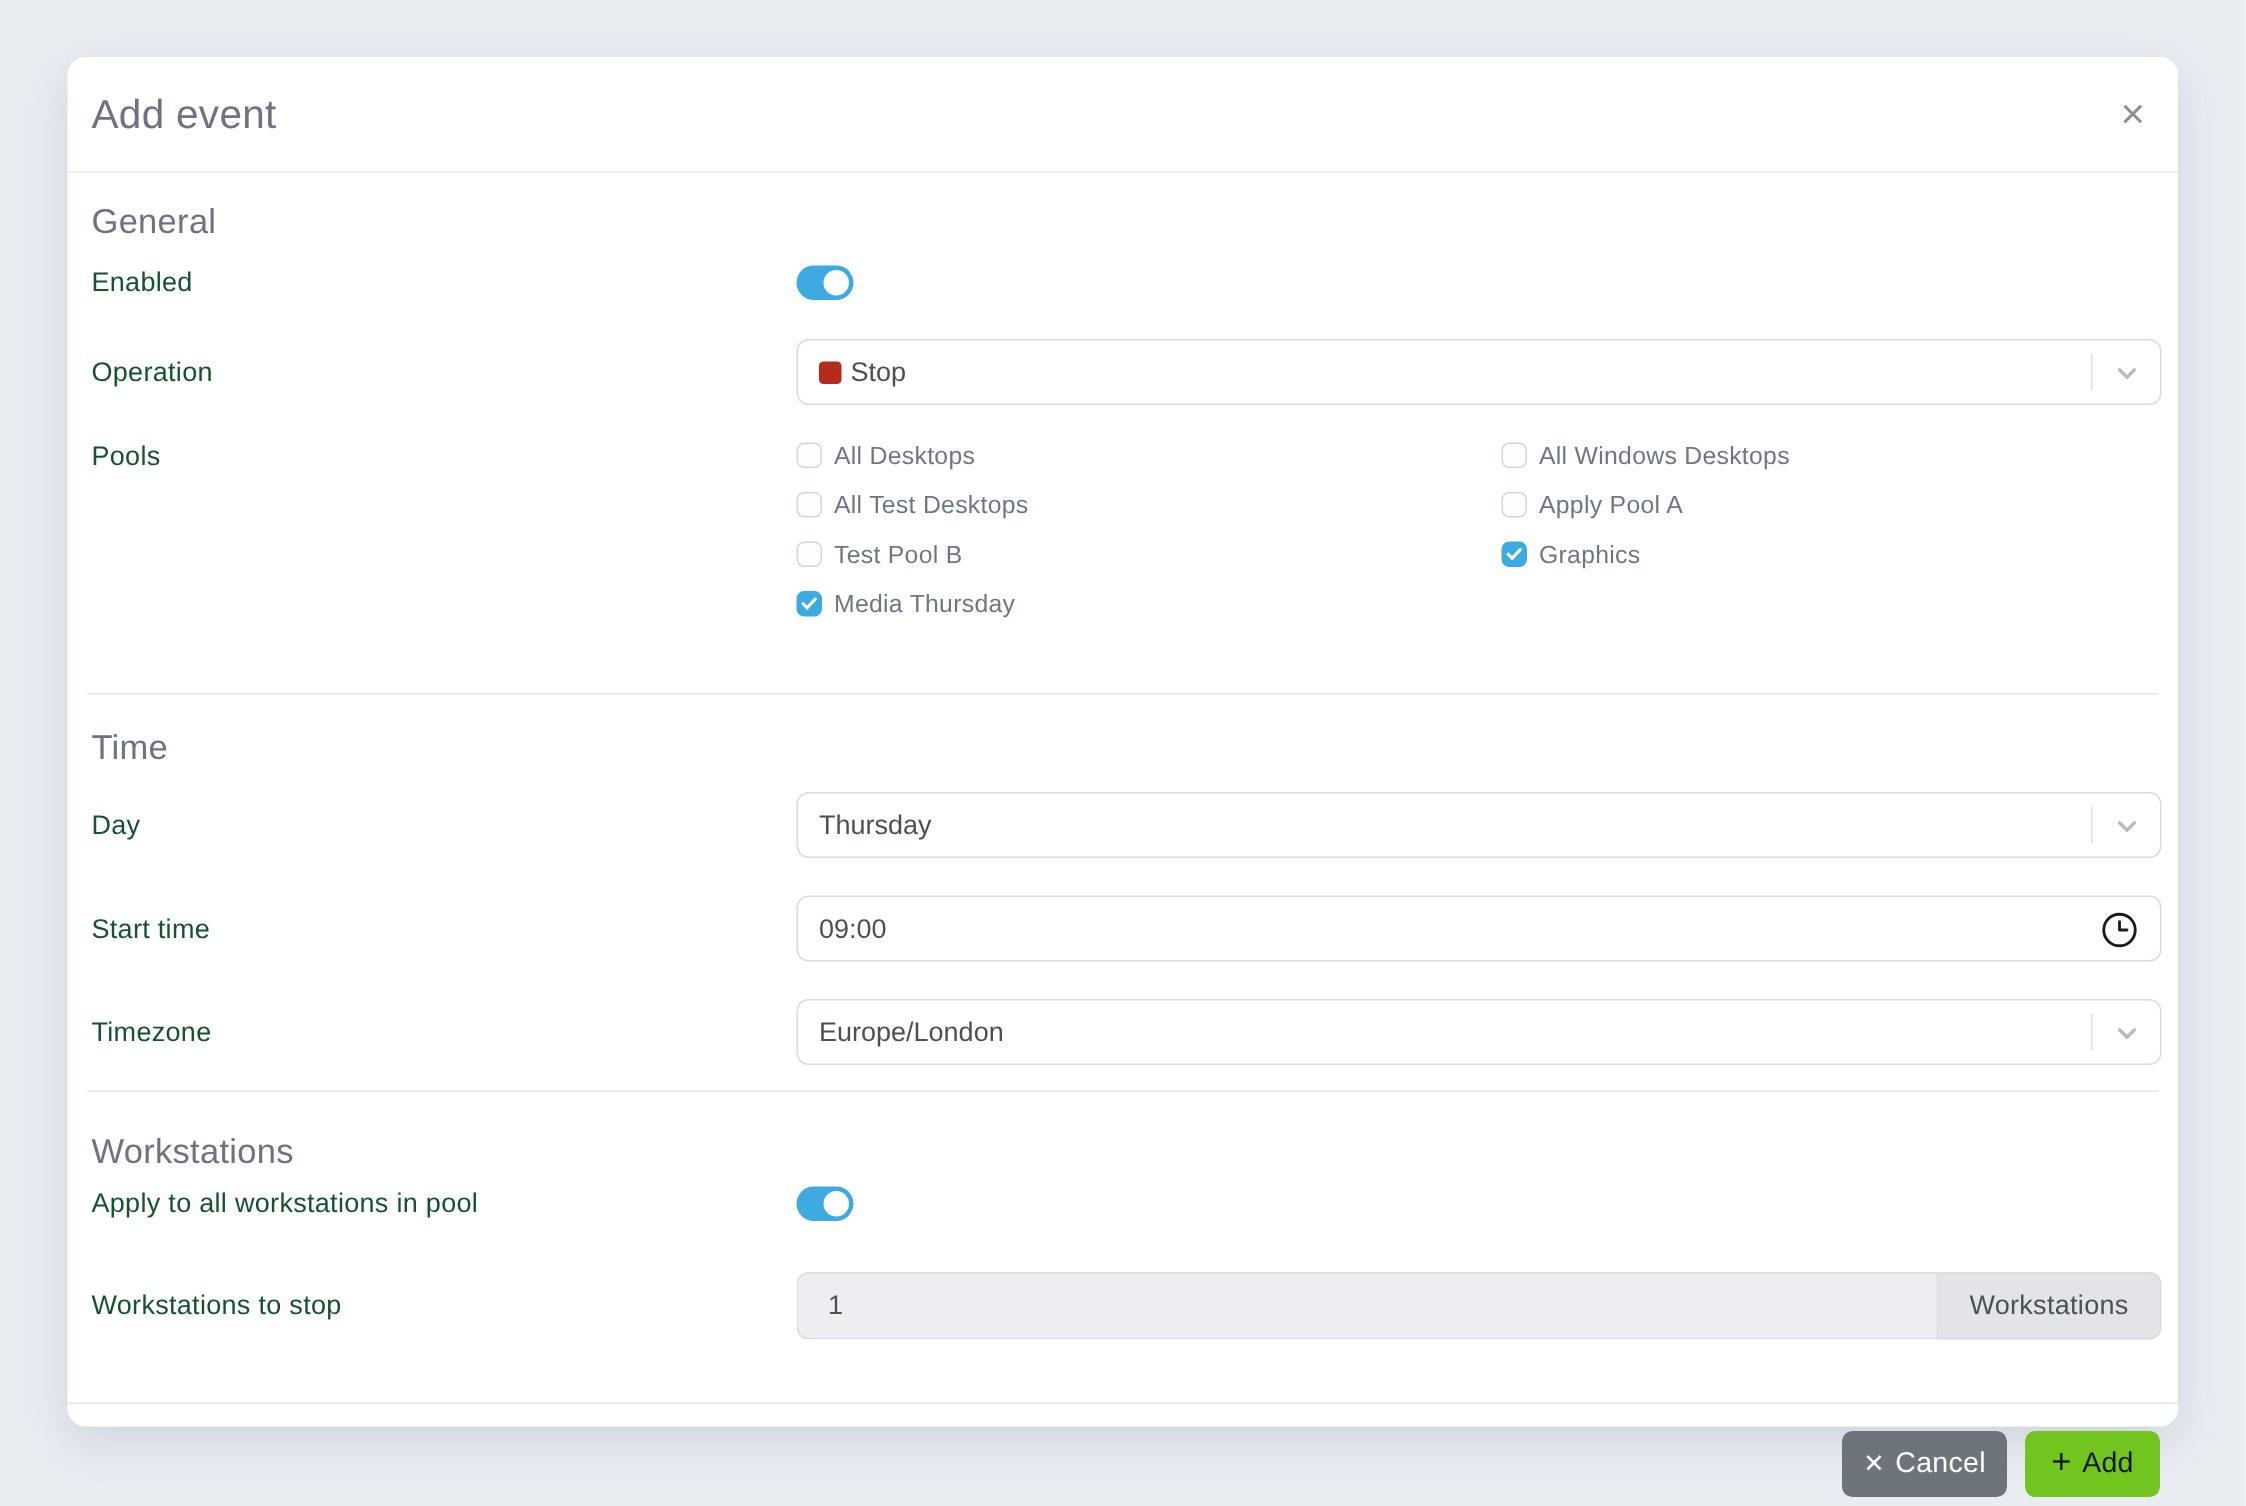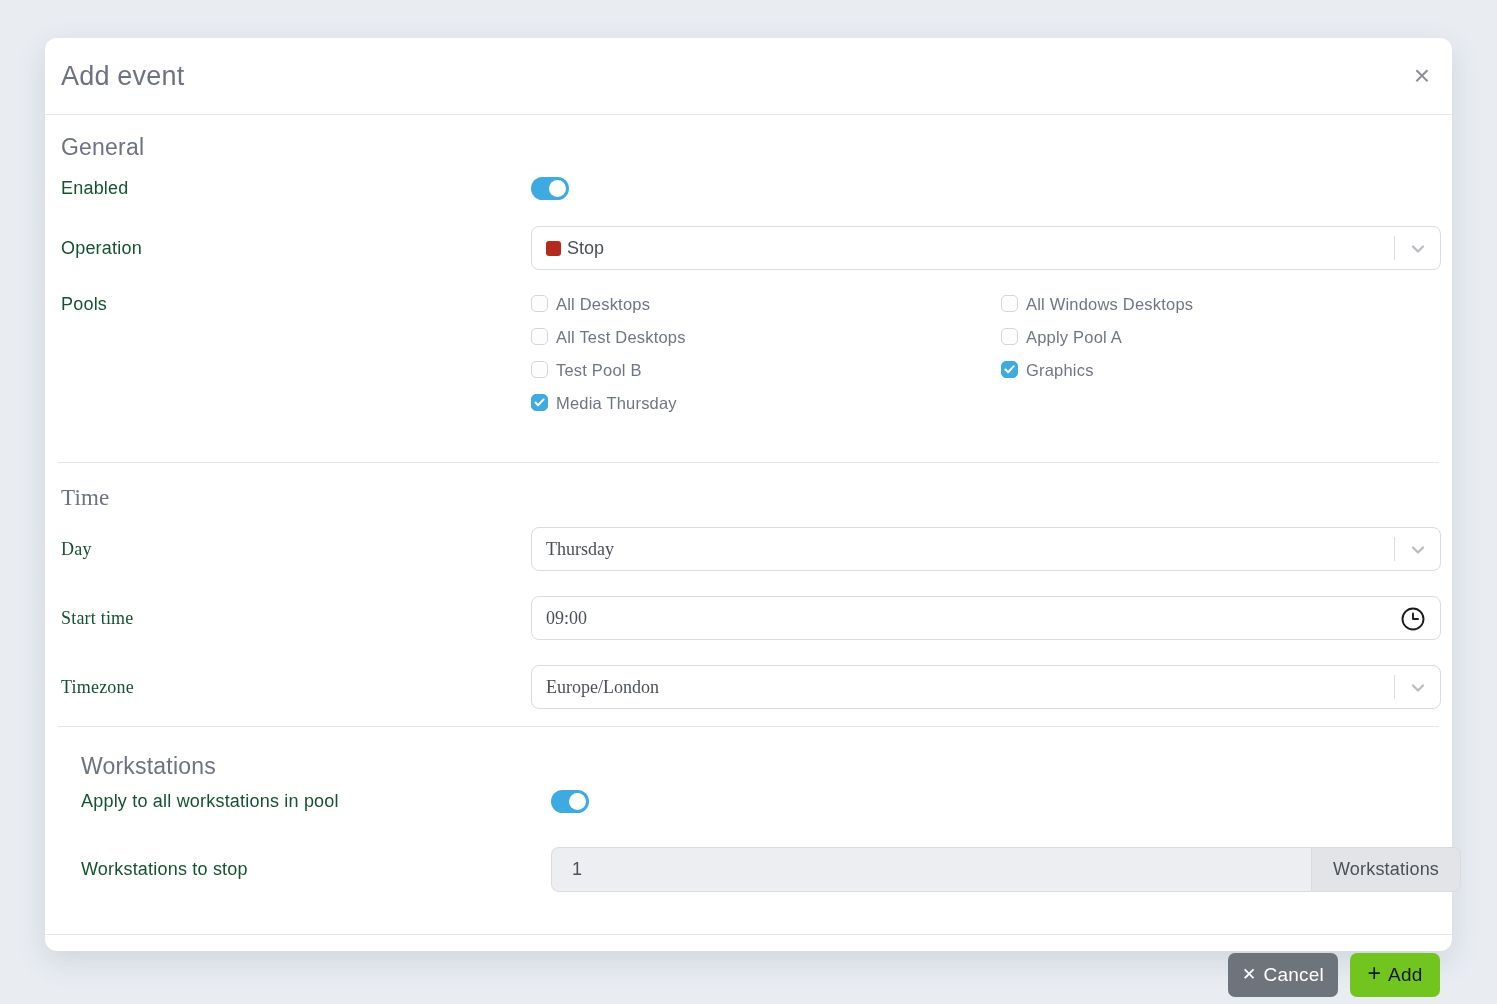--- a/index.html
+++ b/index.html
@@ -86,27 +86,27 @@
   .pool-option { display:flex; align-items:flex-start; height:22px; cursor:pointer; }
   .checkbox {
     width:17px; height:17px; border-radius:5px; flex:0 0 17px;
     border:1px solid #d2d6db; background:#fdfdfe;
     display:inline-flex; align-items:center; justify-content:center;
   }
   .checkbox.checked { background:#3daae1; border-color:#3daae1; }
   .pool-label { margin-left:8px; font-size:16.5px; color:#6e7686; letter-spacing:.2px; }
 
   
-  .sec-time { padding-top:22px; padding-bottom:17px;font-family:Liberation Serif, serif; }
+  .sec-time { padding-top:22px; padding-bottom:17px; }
   .sec-time .section-heading { margin-bottom:16px; }
   .sec-time .form-row { margin-bottom:25px; }
   .sec-time .form-row:last-child { margin-bottom:0; }
 
   
-  .sec-work { padding-top:26px; padding-bottom:42px;margin-left:20px; }
+  .sec-work { padding-top:26px; padding-bottom:42px; }
   .sec-work .section-heading { margin-bottom:10px; }
   .row-apply { margin-bottom:34px; }
   .input-group { display:flex; width:910px; height:45px; }
   .input-disabled {
     flex:1 1 auto; background:#eceef1; border:1px solid #d9dbde;
     border-right:none; border-radius:8px 0 0 8px;
     display:flex; align-items:center; padding-left:20px;
     font-size:18px; color:#4b5058;
   }
   .input-addon {

